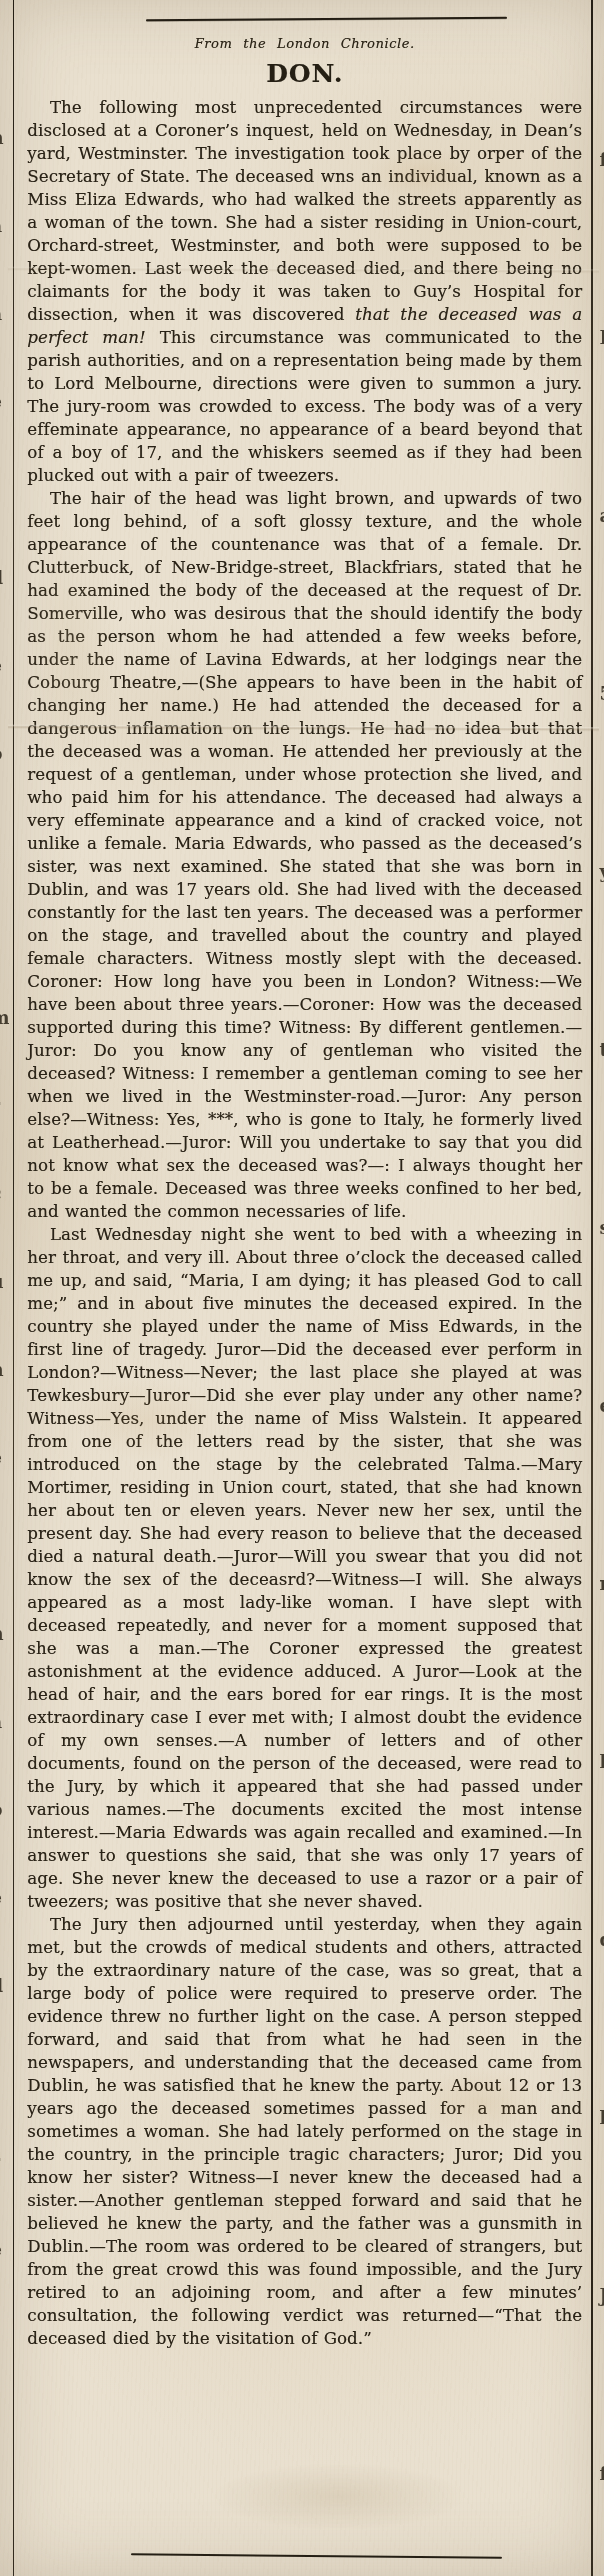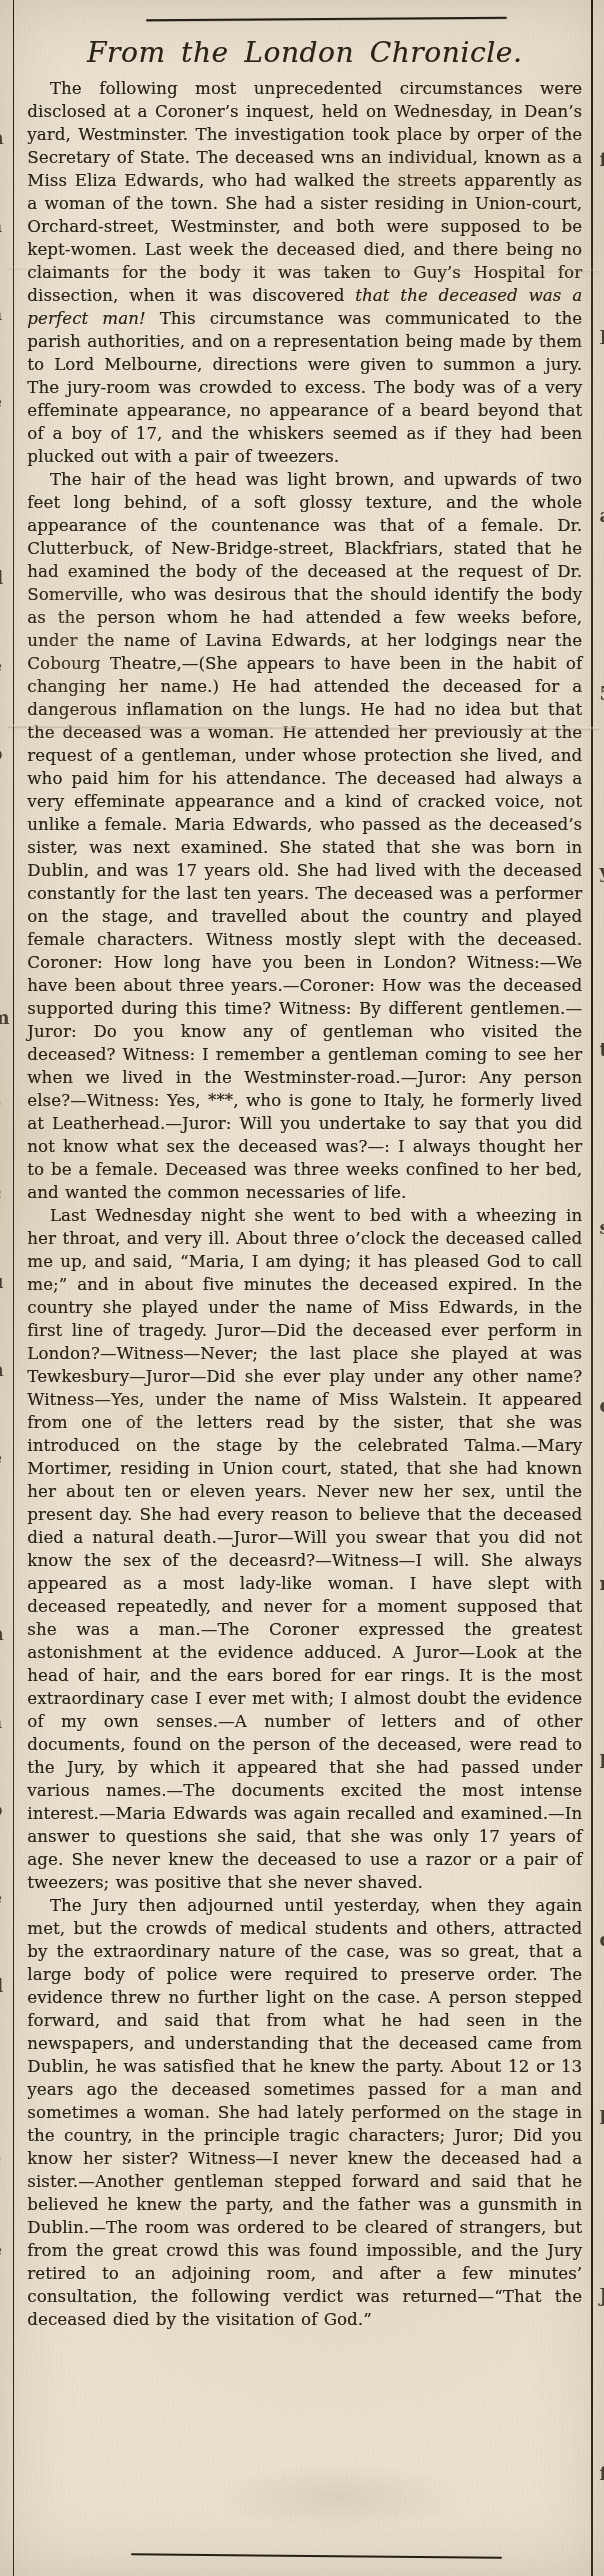--- a/index.html
+++ b/index.html
@@ -36,21 +36,21 @@
     position:absolute;left:14.3px;top:0;width:575px;height:100%;
     padding:0 7.1px 0 13px;box-sizing:border-box;
   }
   .top-rule{
     margin:18px 0 0 119px;width:361px;height:2.4px;background:#241e14;
     transform:rotate(-.4deg);border-radius:1.2px;
     box-shadow:0 0.6px 0 rgba(36,30,20,.35);
   }
   .source-line{
     margin-top:15.4px;text-align:center;font-style:italic;
-    font-size:28px;letter-spacing:0.6px;word-spacing:6px;color:#2a2316;
+    font-size:13px;letter-spacing:0.6px;word-spacing:6px;color:#2a2316;
     text-shadow:0.2px 0.3px 0.5px rgba(41,34,22,.5);
   }
   .headline{
     margin:8.3px 0 6px 0;text-align:center;font-weight:bold;
     font-size:25px;line-height:1.22;letter-spacing:0.9px;color:#251f14;
     text-shadow:0.3px 0.4px 0.5px rgba(37,31,20,.45);
   }
   .headline .hl2{display:block;}
   .body-text{
     font-size:16.6px;line-height:23px;text-align:justify;
@@ -115,20 +115,21 @@
   </div>
 
   <div class="rule-v left"></div>
 
   <div class="column">
     <div class="top-rule"></div>
 
     <div class="source-line">From the London Chronicle.</div>
 
     <div class="headline">
+      <span class="hl2">DON.</span>
     </div>
 
     <div class="body-text">
       <p><span>The following most unprecedented circumstances were disclosed at a Coroner’s inquest, held on Wednesday, in Dean’s yard, Westminster. The investigation took place by orper of the Secretary of State. The deceased wns an individual, known as a Miss Eliza Edwards, who had walked the streets apparently as a woman of the town. She had a sister residing in Union-court, Orchard-street, Westminster, and both were supposed to be kept-women. Last week the deceased died, and there being no claimants for the body it was taken to Guy’s Hospital for dissection, when it was discovered </span><em>that the deceased was a perfect man!</em><span> This circumstance was communicated to the parish authorities, and on a representation being made by them to Lord Melbourne, directions were given to summon a jury. The jury-room was crowded to excess. The body was of a very effeminate appearance, no appearance of a beard beyond that of a boy of 17, and the whiskers seemed as if they had been plucked out with a pair of tweezers.</span></p>
       <p>The hair of the head was light brown, and upwards of two feet long behind, of a soft glossy texture, and the whole appearance of the countenance was that of a female. Dr. Clutterbuck, of New-Bridge-street, Blackfriars, stated that he had examined the body of the deceased at the request of Dr. Somerville, who was desirous that the should identify the body as the person whom he had attended a few weeks before, under the name of Lavina Edwards, at her lodgings near the Cobourg Theatre,—(She appears to have been in the habit of changing her name.) He had attended the deceased for a dangerous inflamation on the lungs. He had no idea but that the deceased was a woman. He attended her previously at the request of a gentleman, under whose protection she lived, and who paid him for his attendance. The deceased had always a very effeminate appearance and a kind of cracked voice, not unlike a female. Maria Edwards, who passed as the deceased’s sister, was next examined. She stated that she was born in Dublin, and was 17 years old. She had lived with the deceased constantly for the last ten years. The deceased was a performer on the stage, and travelled about the country and played female characters. Witness mostly slept with the deceased. Coroner: How long have you been in London? Witness:—We have been about three years.—Coroner: How was the deceased supported during this time? Witness: By different gentlemen.—Juror: Do you know any of gentleman who visited the deceased? Witness: I remember a gentleman coming to see her when we lived in the Westminster-road.—Juror: Any person else?—Witness: Yes, ***, who is gone to Italy, he formerly lived at Leatherhead.—Juror: Will you undertake to say that you did not know what sex the deceased was?—: I always thought her to be a female. Deceased was three weeks confined to her bed, and wanted the common necessaries of life.</p>
       <p>Last Wednesday night she went to bed with a wheezing in her throat, and very ill. About three o’clock the deceased called me up, and said, “Maria, I am dying; it has pleased God to call me;” and in about five minutes the deceased expired. In the country she played under the name of Miss Edwards, in the first line of tragedy. Juror—Did the deceased ever perform in London?—Witness—Never; the last place she played at was Tewkesbury—Juror—Did she ever play under any other name? Witness—Yes, under the name of Miss Walstein. It appeared from one of the letters read by the sister, that she was introduced on the stage by the celebrated Talma.—Mary Mortimer, residing in Union court, stated, that she had known her about ten or eleven years. Never new her sex, until the present day. She had every reason to believe that the deceased died a natural death.—Juror—Will you swear that you did not know the sex of the deceasrd?—Witness—I will. She always appeared as a most lady-like woman. I have slept with deceased repeatedly, and never for a moment supposed that she was a man.—The Coroner expressed the greatest astonishment at the evidence adduced. A Juror—Look at the head of hair, and the ears bored for ear rings. It is the most extraordinary case I ever met with; I almost doubt the evidence of my own senses.—A number of letters and of other documents, found on the person of the deceased, were read to the Jury, by which it appeared that she had passed under various names.—The documents excited the most intense interest.—Maria Edwards was again recalled and examined.—In answer to questions she said, that she was only 17 years of age. She never knew the deceased to use a razor or a pair of tweezers; was positive that she never shaved.</p>
       <p>The Jury then adjourned until yesterday, when they again met, but the crowds of medical students and others, attracted by the extraordinary nature of the case, was so great, that a large body of police were required to preserve order. The evidence threw no further light on the case. A person stepped forward, and said that from what he had seen in the newspapers, and understanding that the deceased came from Dublin, he was satisfied that he knew the party. About 12 or 13 years ago the deceased sometimes passed for a man and sometimes a woman. She had lately performed on the stage in the country, in the principle tragic characters; Juror; Did you know her sister? Witness—I never knew the deceased had a sister.—Another gentleman stepped forward and said that he believed he knew the party, and the father was a gunsmith in Dublin.—The room was ordered to be cleared of strangers, but from the great crowd this was found impossible, and the Jury retired to an adjoining room, and after a few minutes’ consultation, the following verdict was returned—“That the deceased died by the visitation of God.”</p>
     </div>
   </div>
 

